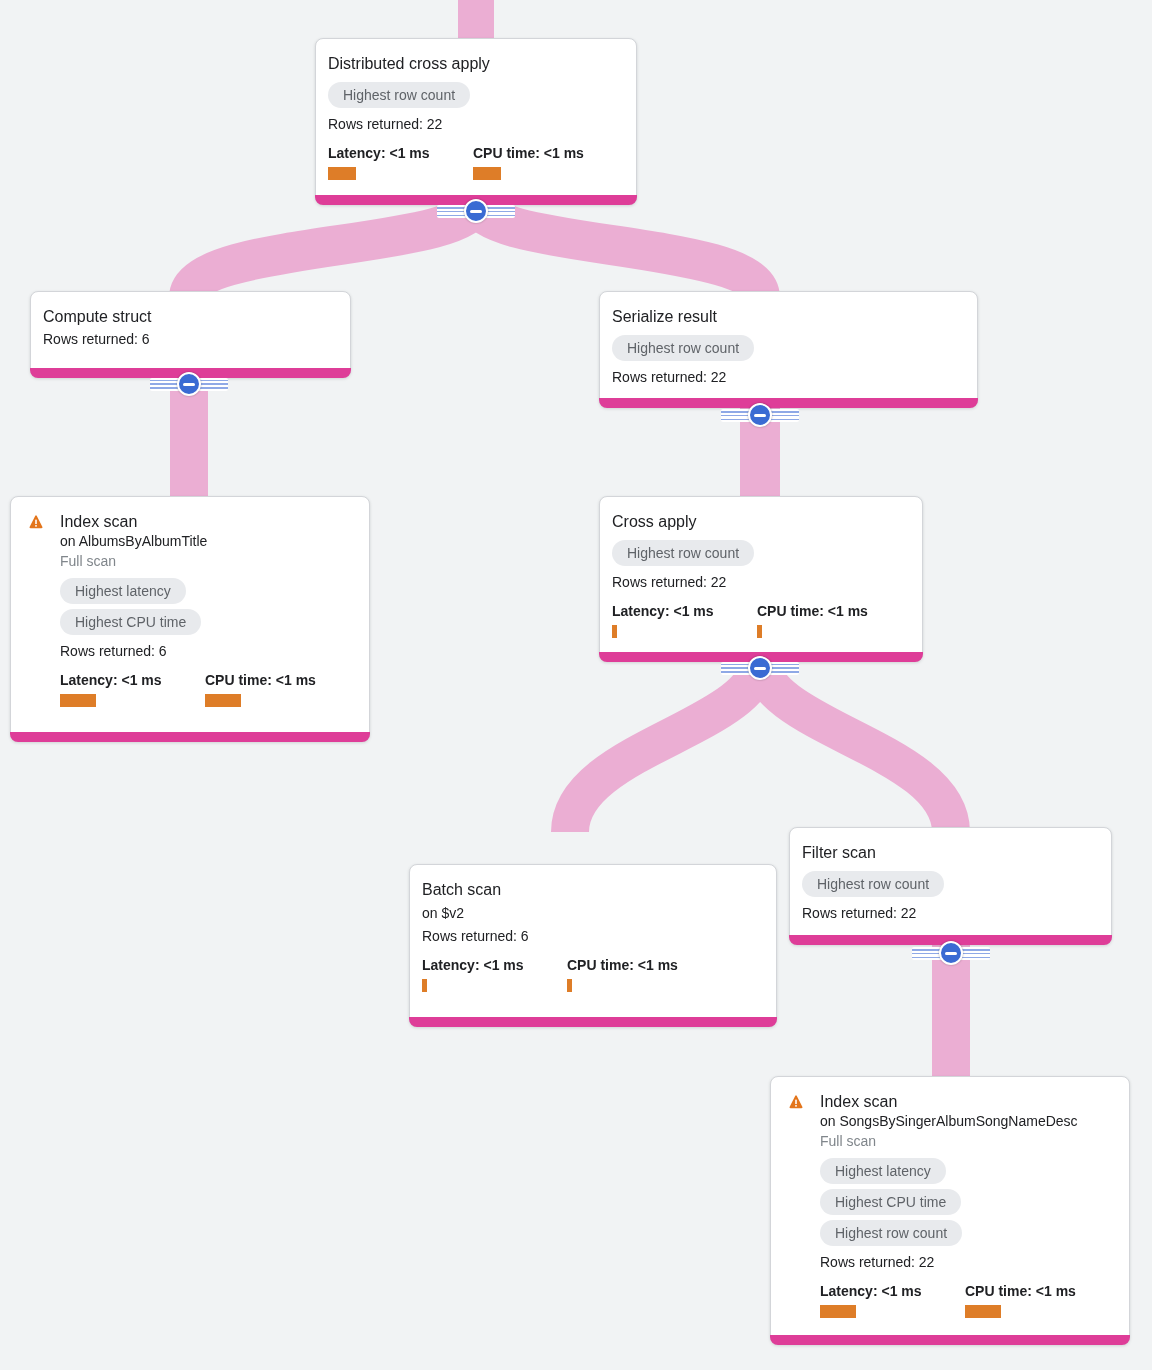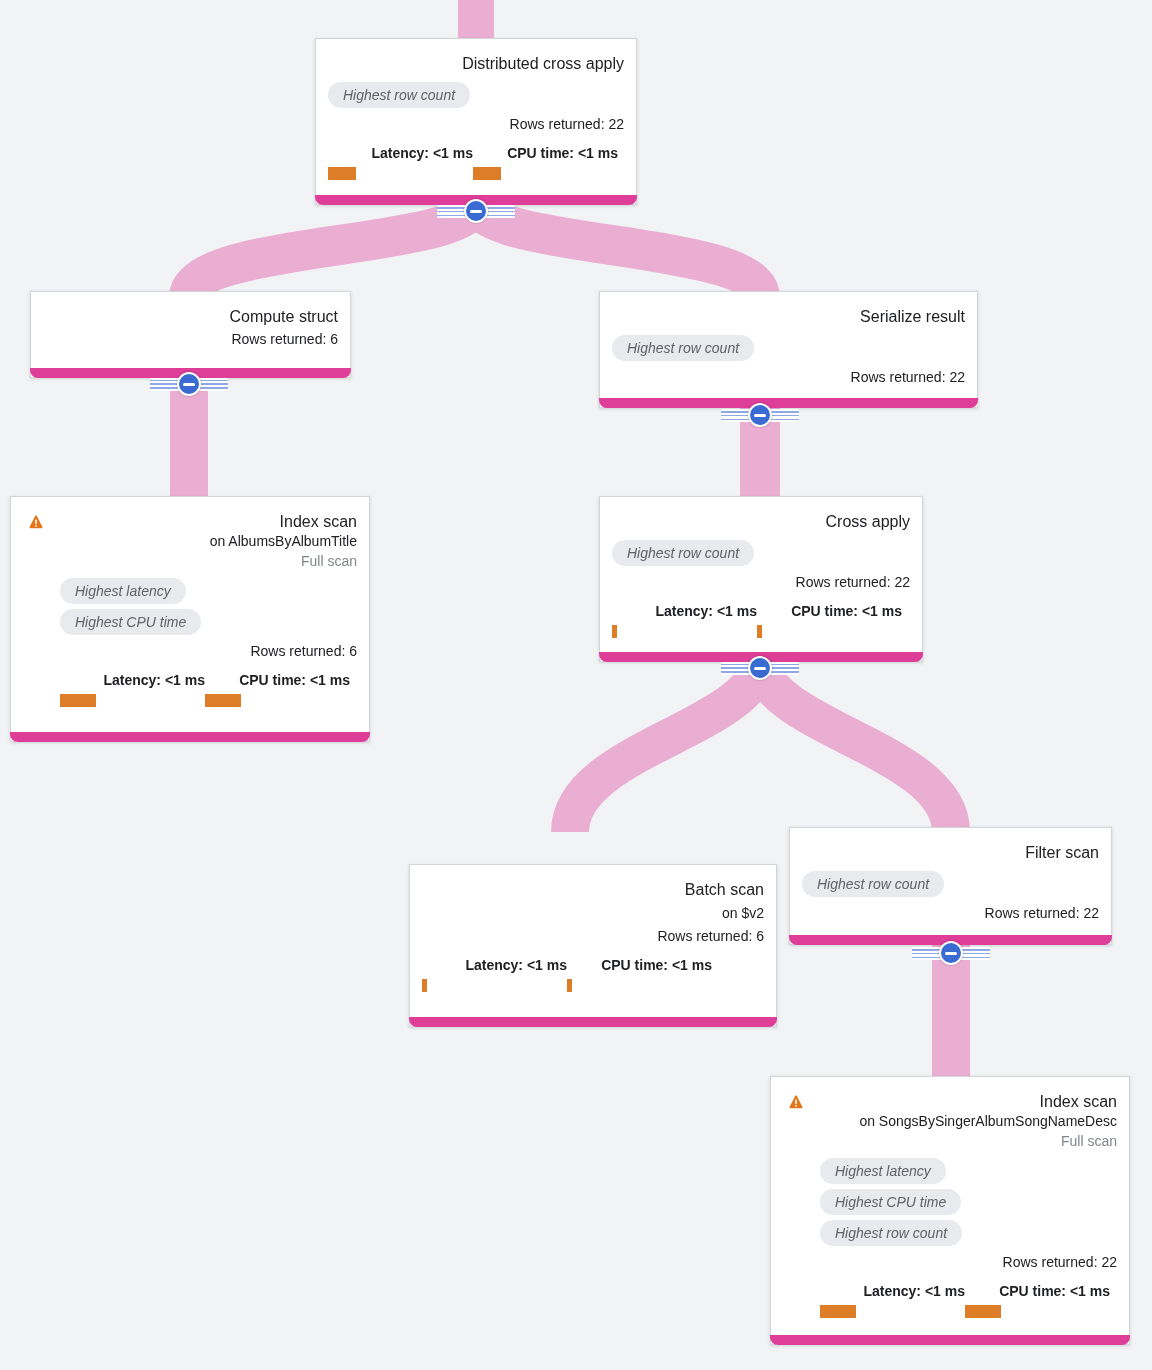--- a/index.html
+++ b/index.html
@@ -17,34 +17,33 @@
     --btn-blue:#3A6BD3;
     --rail-blue:#8FA9E6;
   }
   *{margin:0;padding:0;box-sizing:border-box;}
   html,body{background:var(--bg);}
   body{font-family:"Liberation Sans","DejaVu Sans",sans-serif;}
   .canvas{position:relative;width:1152px;height:1370px;background:var(--bg);overflow:hidden;}
   .links{position:absolute;left:0;top:0;z-index:0;}
   .node{
     position:absolute;z-index:1;background:var(--node-bg);
-    border:1px solid var(--node-border);border-radius:0;
+    border:1px solid var(--node-border);border-radius:8px;
     box-shadow:0 1px 3px rgba(60,64,67,.18);
-    text-align:right;
   }
   .node-content{padding:15px 12px 0 12px;font-size:14px;color:var(--text-dark);line-height:18px;}
   .node.with-warning .node-content{padding-left:49px;}
   .warn-icon{position:absolute;left:16px;top:16px;width:18px;height:17px;}
   .node-title{font-size:16px;line-height:20px;font-weight:500;color:var(--text-dark);}
   .node-subtitle{color:var(--text-dark);}
   .node-note{margin-top:2px;color:var(--text-gray);}
   .chip{
     display:block;width:fit-content;margin:8px 0 0 0;padding:4px 15px;
     background:var(--chip-bg);color:var(--chip-text);border-radius:14px;
-    font-size:14px;line-height:18px;white-space:nowrap;font-style:italic;
+    font-size:14px;line-height:18px;white-space:nowrap;
   }
   .chip + .chip{margin-top:5px;}
   .rows-line{margin-top:7px;}
   .metrics{display:flex;margin-top:11px;}
   .metric{width:145px;font-weight:bold;}
   .metric-label{margin-bottom:5px;white-space:nowrap;}
   .metric-bar{height:13px;background:var(--bar-orange);}
   .node-footer{
     position:absolute;left:-1px;right:-1px;bottom:-1px;height:10px;
     background:var(--footer-pink);border-radius:0 0 8px 8px;

